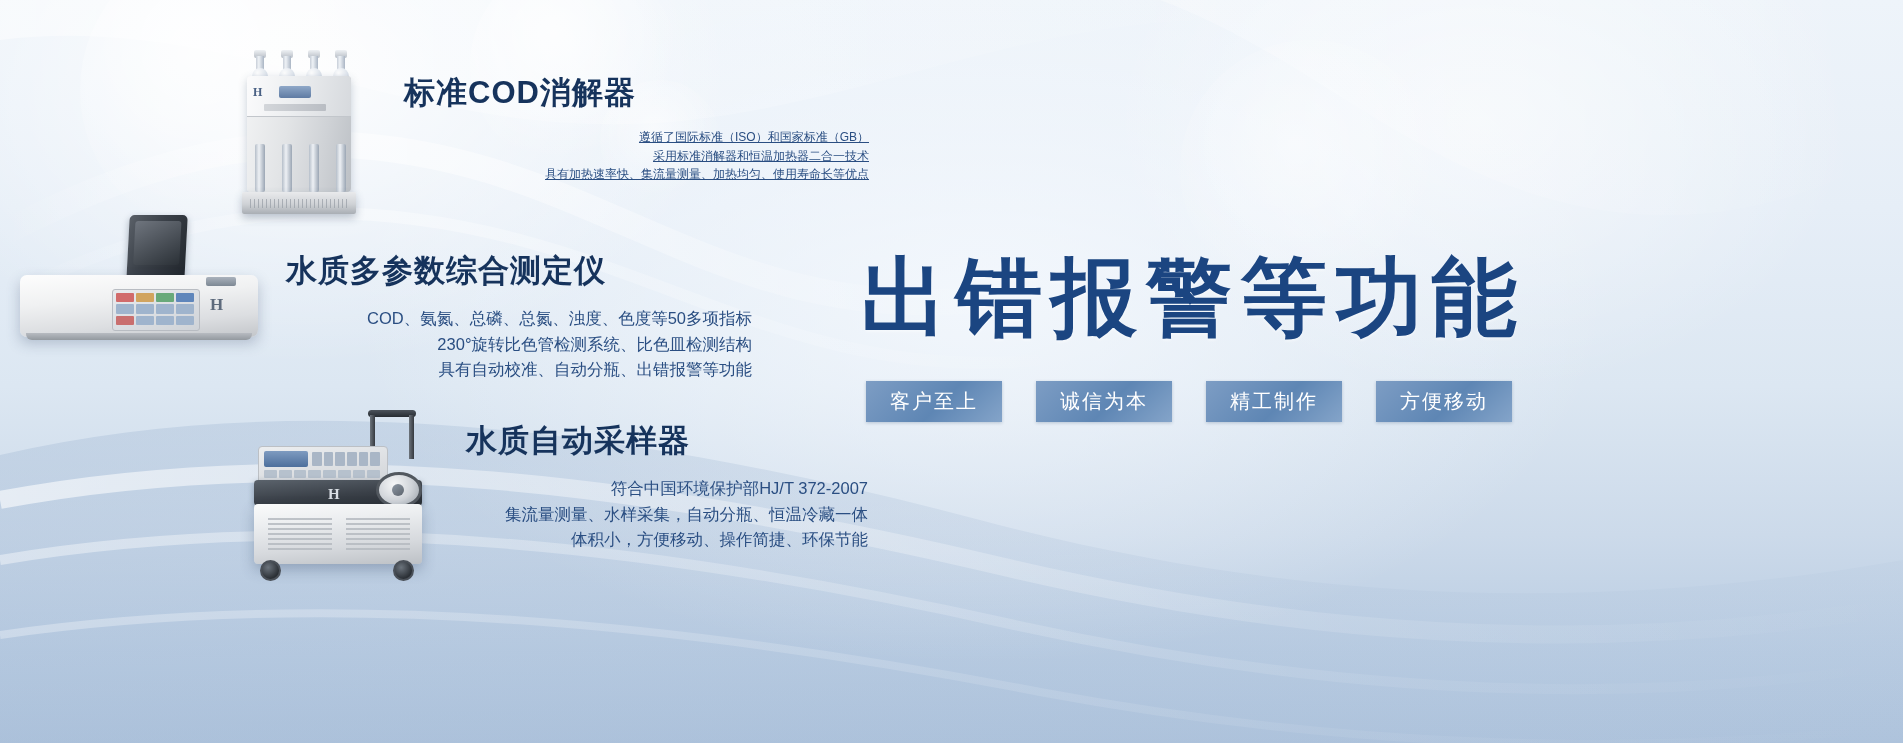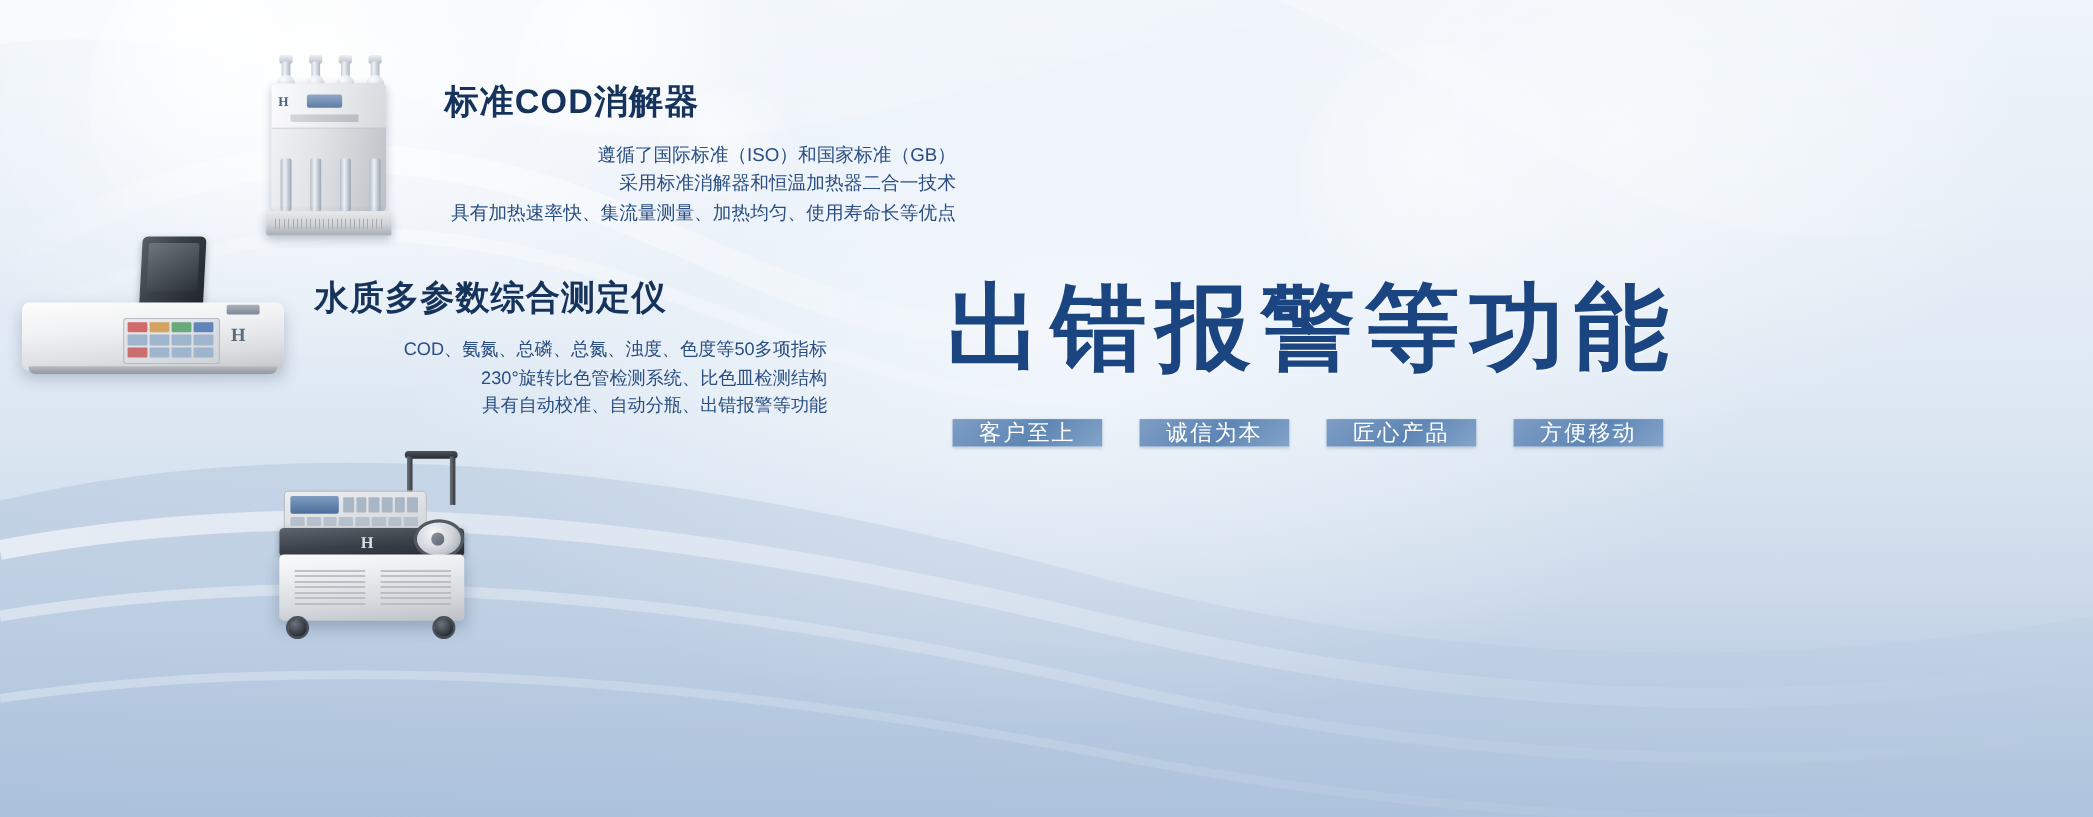--- a/index.html
+++ b/index.html
@@ -38,21 +38,21 @@
   }
   .p-lines{margin-top:14px;}
   .p-line{
     color:#2a4e82;white-space:nowrap;line-height:1.55;
     text-align:right;
   }
 
   #prod1{left:404px;top:72px;}
   #prod1 .p-title{font-size:31px;}
   #prod1 .p-lines{width:465px;}
-  #prod1 .p-line{font-size:17px;}
+  #prod1 .p-line{font-size:12px;text-decoration:underline;}
 
   #prod2{left:286px;top:250px;}
   #prod2 .p-title{font-size:31px;}
   #prod2 .p-lines{width:466px;}
   #prod2 .p-line{font-size:16.5px;}
 
   #prod3{left:466px;top:420px;}
   #prod3 .p-title{font-size:31px;}
   #prod3 .p-lines{width:402px;}
   #prod3 .p-line{font-size:16.5px;}
@@ -62,21 +62,21 @@
     position:absolute;left:861px;top:240px;width:1010px;
     font-size:86px;font-weight:bold;color:#1b4581;
     letter-spacing:9px;white-space:nowrap;
     font-family:"Liberation Sans","DejaVu Sans",sans-serif;
     text-shadow:0 2px 3px rgba(255,255,255,.45);
   }
 
   
   #badges{position:absolute;left:866px;top:381px;display:flex;gap:34px;}
   .badge{
-    width:136px;height:25px;display:flex;align-items:center;justify-content:center;
+    width:136px;height:41px;display:flex;align-items:center;justify-content:center;
     color:#ffffff;font-size:20px;letter-spacing:2px;
     background:linear-gradient(135deg,#7d9dc4 0%,#5e86b4 55%,#84a4c9 100%);
     box-shadow:0 1px 3px rgba(40,70,110,.25);
     font-family:"Liberation Sans","DejaVu Sans",sans-serif;
   }
 
   
   .device{position:absolute;}
 
   
@@ -373,23 +373,31 @@
 
   <div class="product" id="prod2">
     <div class="p-title">水质多参数综合测定仪</div>
     <div class="p-lines">
       <div class="p-line">COD、氨氮、总磷、总氮、浊度、色度等50多项指标</div>
       <div class="p-line">230°旋转比色管检测系统、比色皿检测结构</div>
       <div class="p-line">具有自动校准、自动分瓶、出错报警等功能</div>
     </div>
   </div>
 
+  <div class="product" id="prod3">
+    <div class="p-title">水质自动采样器</div>
+    <div class="p-lines">
+      <div class="p-line">符合中国环境保护部HJ/T 372-2007</div>
+      <div class="p-line">集流量测量、水样采集，自动分瓶、恒温冷藏一体</div>
+      <div class="p-line">体积小，方便移动、操作简捷、环保节能</div>
+    </div>
+  </div>
 
   <div id="headline">出错报警等功能</div>
 
   <div id="badges">
     <div class="badge">客户至上</div>
     <div class="badge">诚信为本</div>
-    <div class="badge">匠心产品</div>
+    <div class="badge">精工制作</div>
     <div class="badge">方便移动</div>
   </div>
 
 </div>
 
 </body></html>

